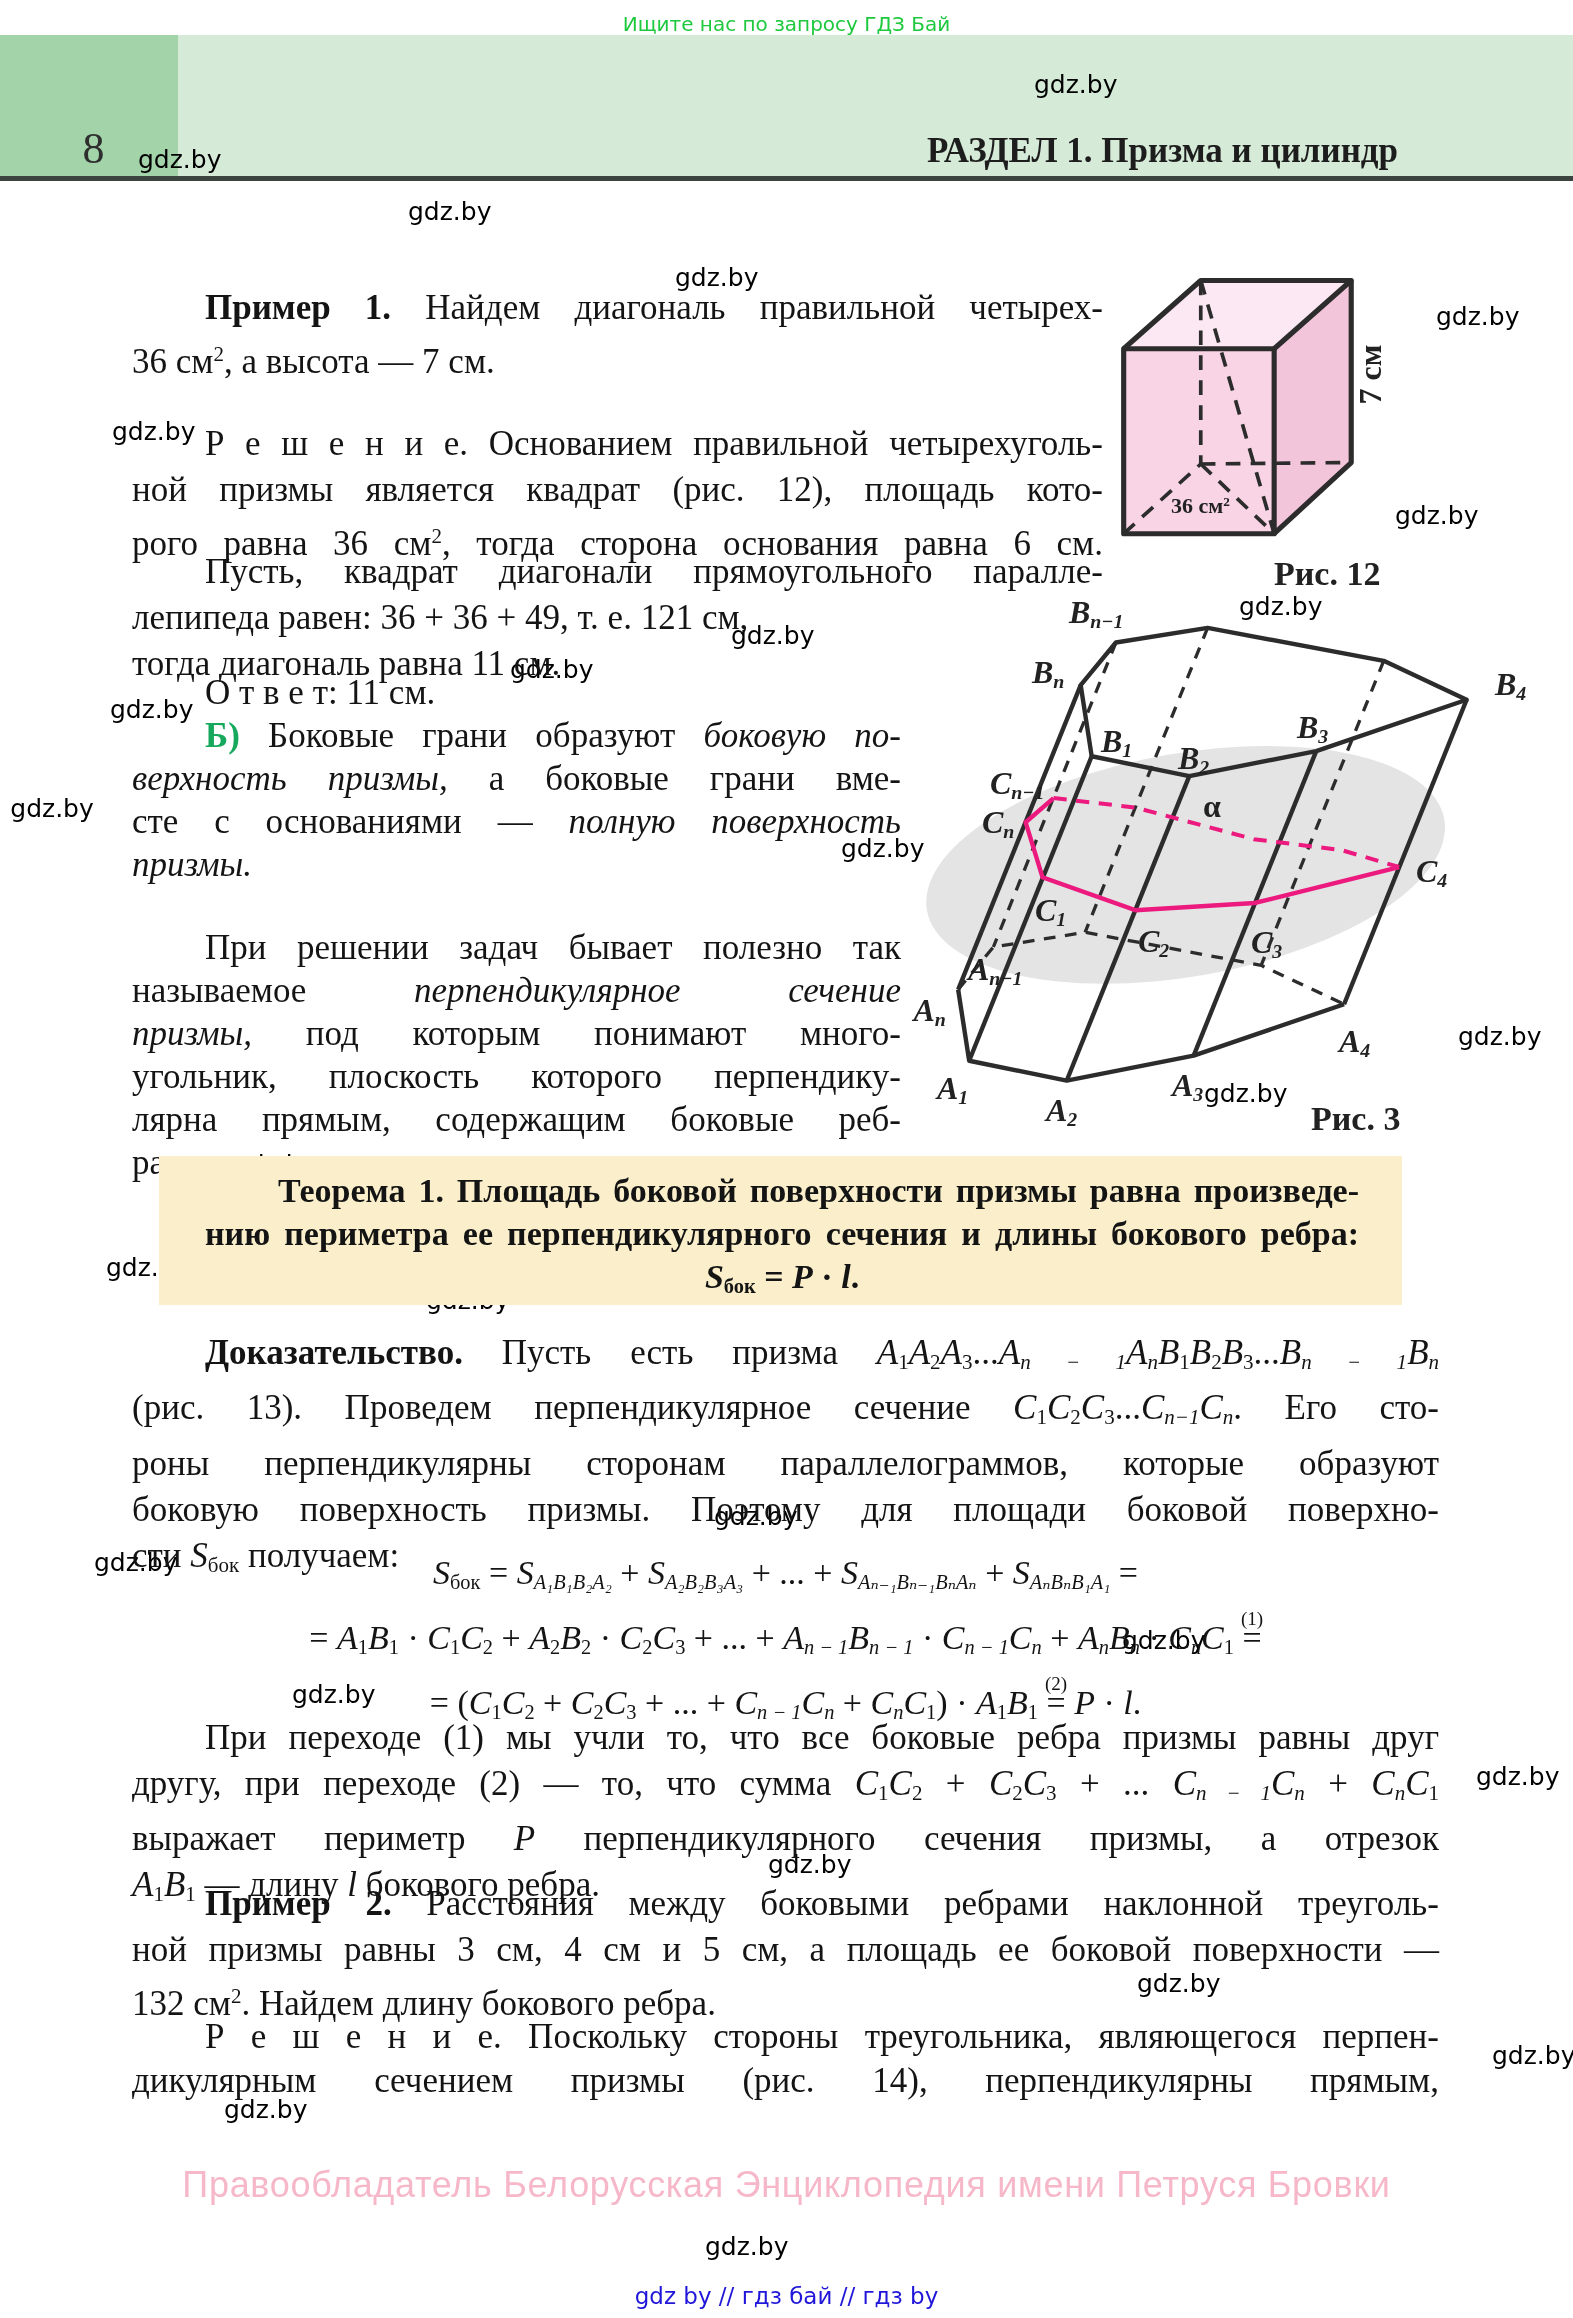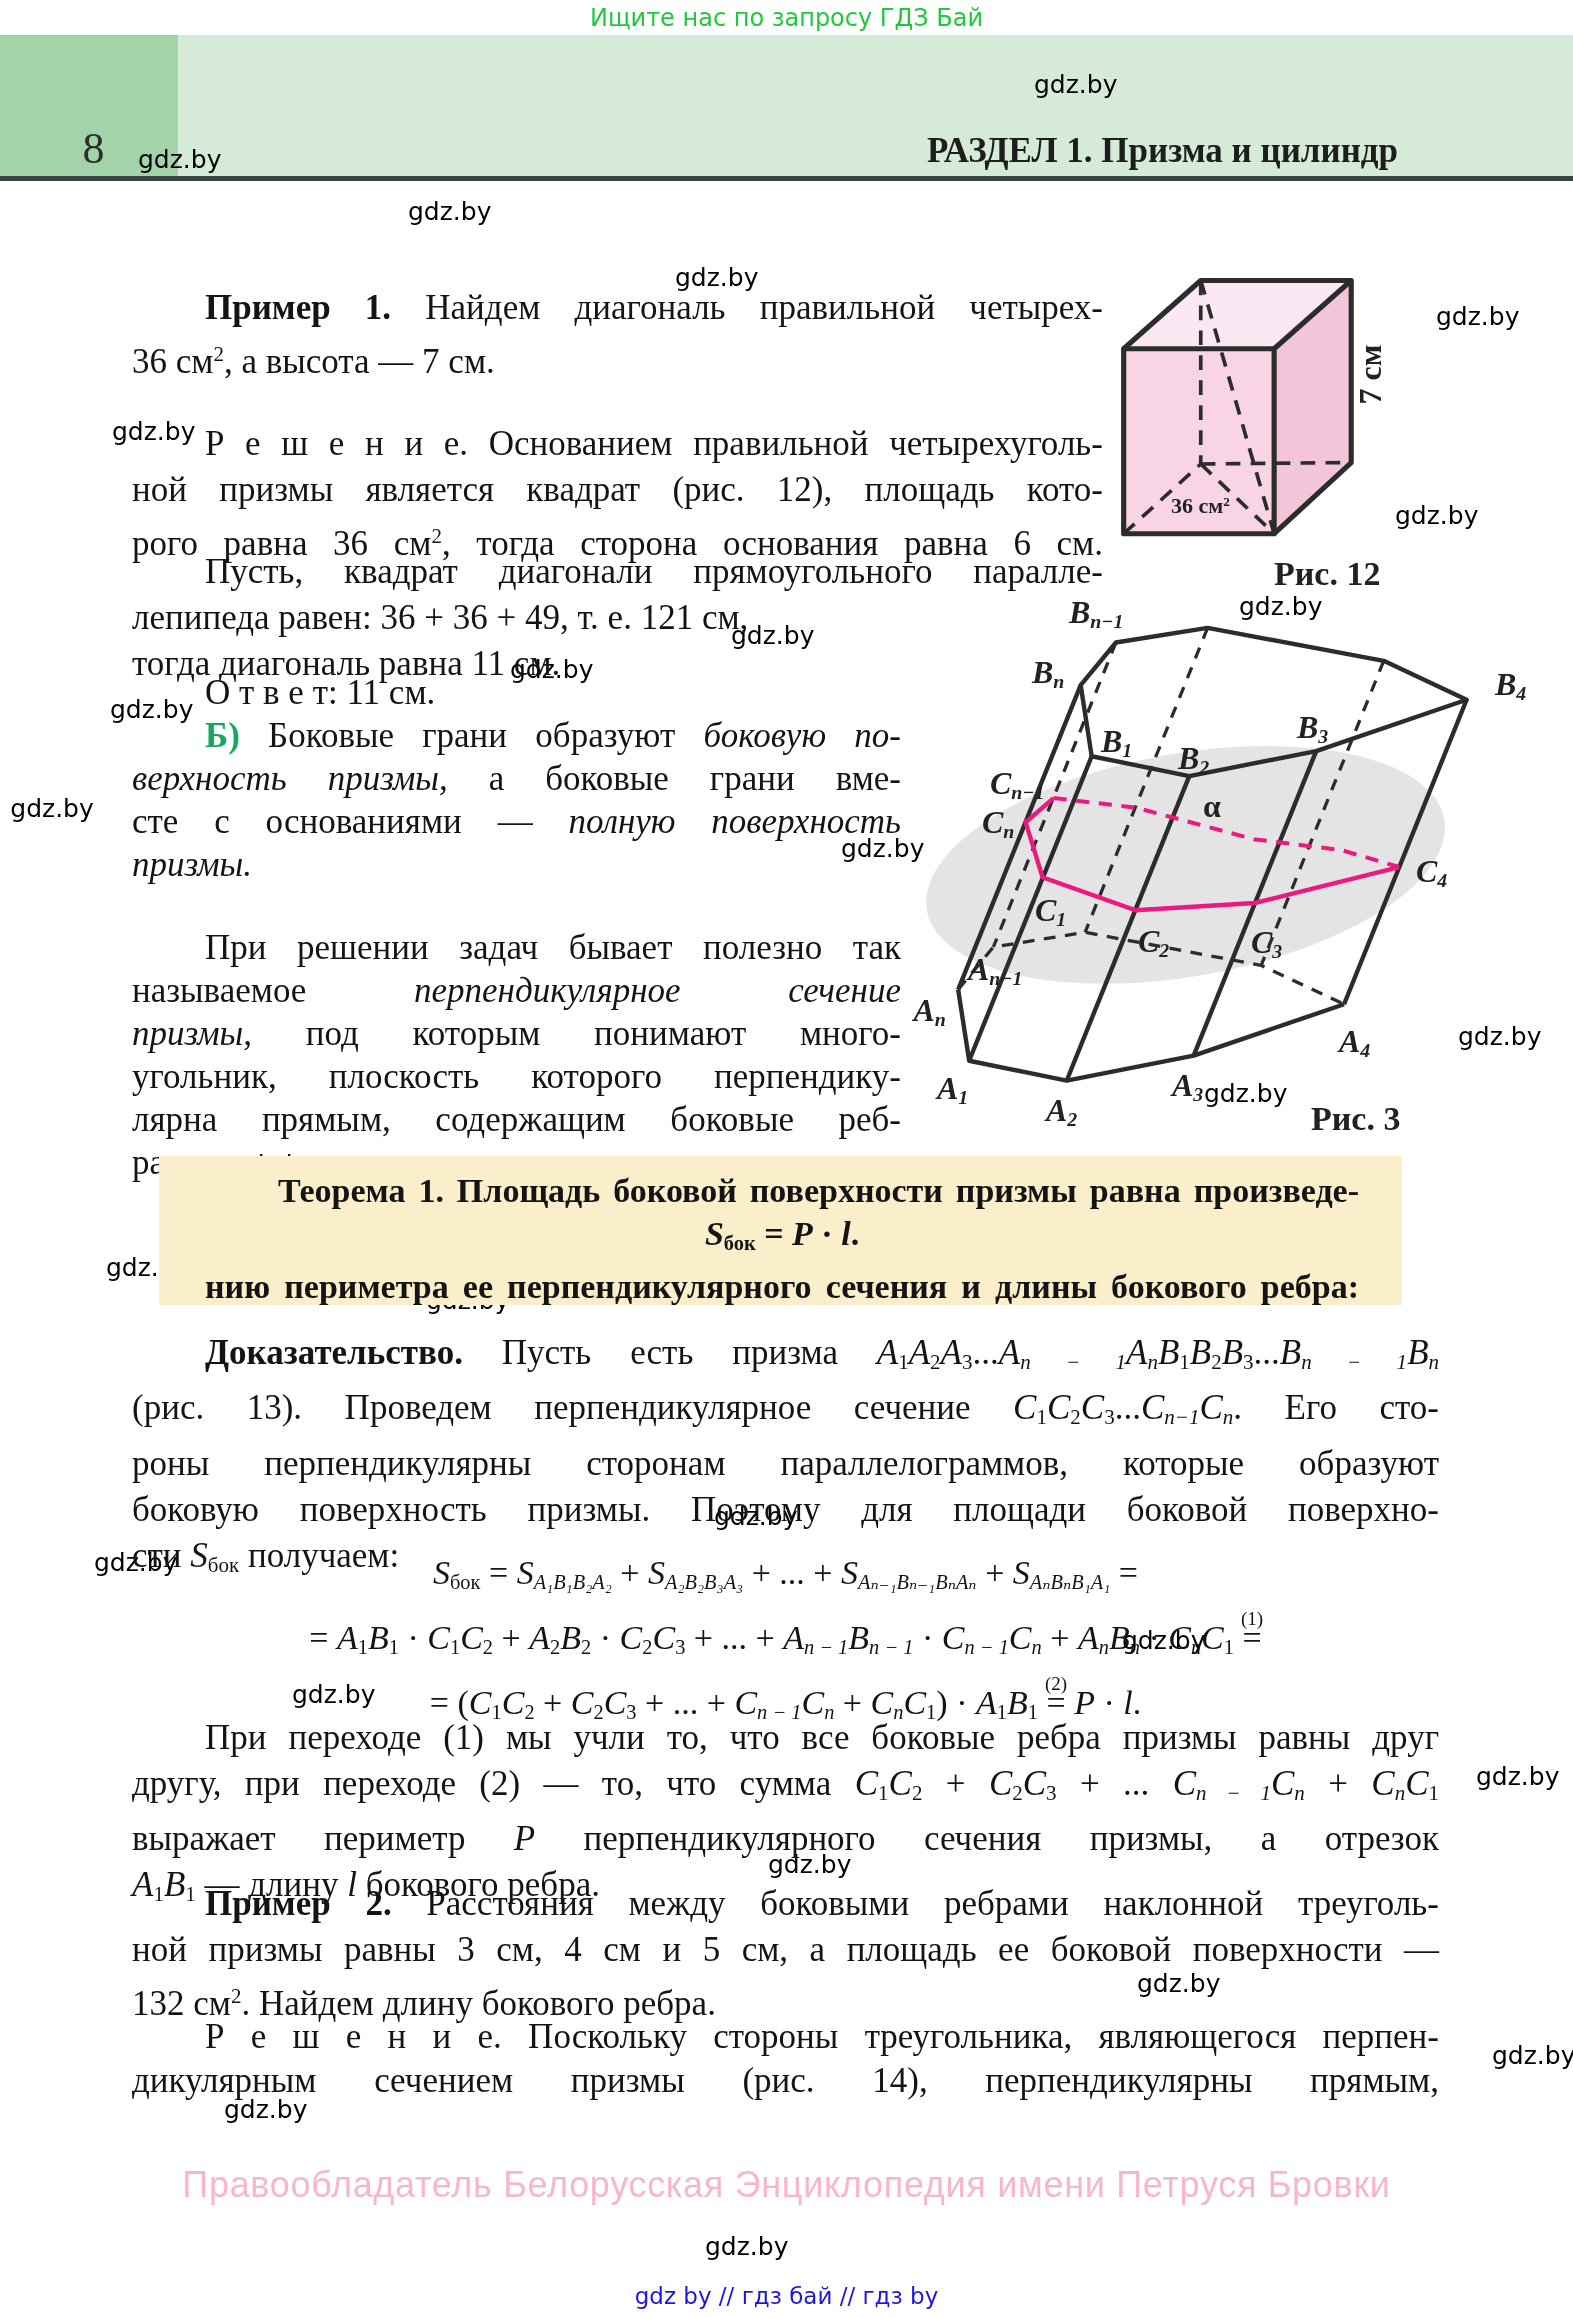--- a/index.html
+++ b/index.html
@@ -1,20 +1,20 @@
 <!DOCTYPE html>
 <html style="font-size:11.7px"><head>
 <meta charset="utf-8">
 <style>
   html,body{margin:0;padding:0;background:#888;}
   .page{position:relative;width:1573px;height:2319px;background:#ffffff;overflow:hidden;
         font-family:"Liberation Serif","DejaVu Serif",serif;color:#141414;}
   
-  .promo{position:absolute;left:0;top:4px;width:100%;text-align:center;
-         font-family:"DejaVu Sans","Liberation Sans",sans-serif;font-size:24px;color:#1fc93e;}
+  .promo{position:absolute;left:0;top:12px;width:100%;text-align:center;
+         font-family:"DejaVu Sans","Liberation Sans",sans-serif;font-size:20px;color:#1fc93e;}
   .band{position:absolute;left:0;top:35px;width:1573px;height:141px;background:#d5ead7;border-bottom:5.1px solid #3c443f;}
   .band-dark{position:absolute;left:0;top:0;width:178px;height:141px;background:#a2d3a9;}
   .pagenum{position:absolute;left:68px;top:123px;width:51px;text-align:center;font-size:44px;color:#2e2e2e;}
   .htitle{position:absolute;right:175px;top:131px;font-size:35px;font-weight:bold;color:#1d1d1d;}
   
   .wm{position:absolute;font-family:"DejaVu Sans","Liberation Sans",sans-serif;font-size:25px;color:#000000;white-space:nowrap;}
   .wm-green{color:#1fc93e;}
   
   .para{position:absolute;font-size:35px;line-height:46px;}
   .ln{text-align:justify;text-align-last:justify;}
@@ -128,22 +128,22 @@
       <div class="ln j"><span>называемое </span><span class="i">перпендикулярное сечение</span></div>
       <div class="ln j"><span class="i">призмы,</span><span> под которым понимают много-</span></div>
       <div class="ln j"><span>угольник, плоскость которого перпендику-</span></div>
       <div class="ln j"><span>лярна прямым, содержащим боковые реб-</span></div>
       <div class="ln j"><span>ра, а вершины находятся на этих прямых.</span></div>
     </div>
 
   <div class="thm">
     <div class="thm-in">
         <div class="ln j ind"><span class="b">Теорема 1. Площадь боковой поверхности призмы равна произведе-</span></div>
+        <div class="ln j"><span class="b">нию периметра ее перпендикулярного сечения и длины бокового ребра:</span></div>
         <div class="ln c"><span class="b v">S</span><span class="b sb">бок</span><span class="b"> = </span><span class="b v">P</span><span class="b"> · </span><span class="b v">l</span><span class="b">.</span></div>
-        <div class="ln j"><span class="b">нию периметра ее перпендикулярного сечения и длины бокового ребра:</span></div>
       </div>
   </div>
 
   <div class="para proof">
       <div class="ln j ind"><span class="b">Доказательство.</span><span> Пусть есть призма </span><span class="v">A</span><span class="sb">1</span><span class="v">A</span><span class="sb">2</span><span class="v">A</span><span class="sb">3</span><span>...</span><span class="v">A</span><span class="sb v">n − 1</span><span class="v">A</span><span class="sb v">n</span><span class="v">B</span><span class="sb">1</span><span class="v">B</span><span class="sb">2</span><span class="v">B</span><span class="sb">3</span><span>...</span><span class="v">B</span><span class="sb v">n − 1</span><span class="v">B</span><span class="sb v">n</span></div>
       <div class="ln j"><span>(рис. 13). Проведем перпендикулярное сечение </span><span class="v">C</span><span class="sb">1</span><span class="v">C</span><span class="sb">2</span><span class="v">C</span><span class="sb">3</span><span>...</span><span class="v">C</span><span class="sb v">n−1</span><span class="v">C</span><span class="sb v">n</span><span>. Его сто-</span></div>
       <div class="ln j"><span>роны перпендикулярны сторонам параллелограммов, которые образуют</span></div>
       <div class="ln j"><span>боковую поверхность призмы. Поэтому для площади боковой поверхно-</span></div>
       <div class="ln l"><span>сти </span><span class="v">S</span><span class="sb">бок</span><span> получаем:</span></div>
     </div>

